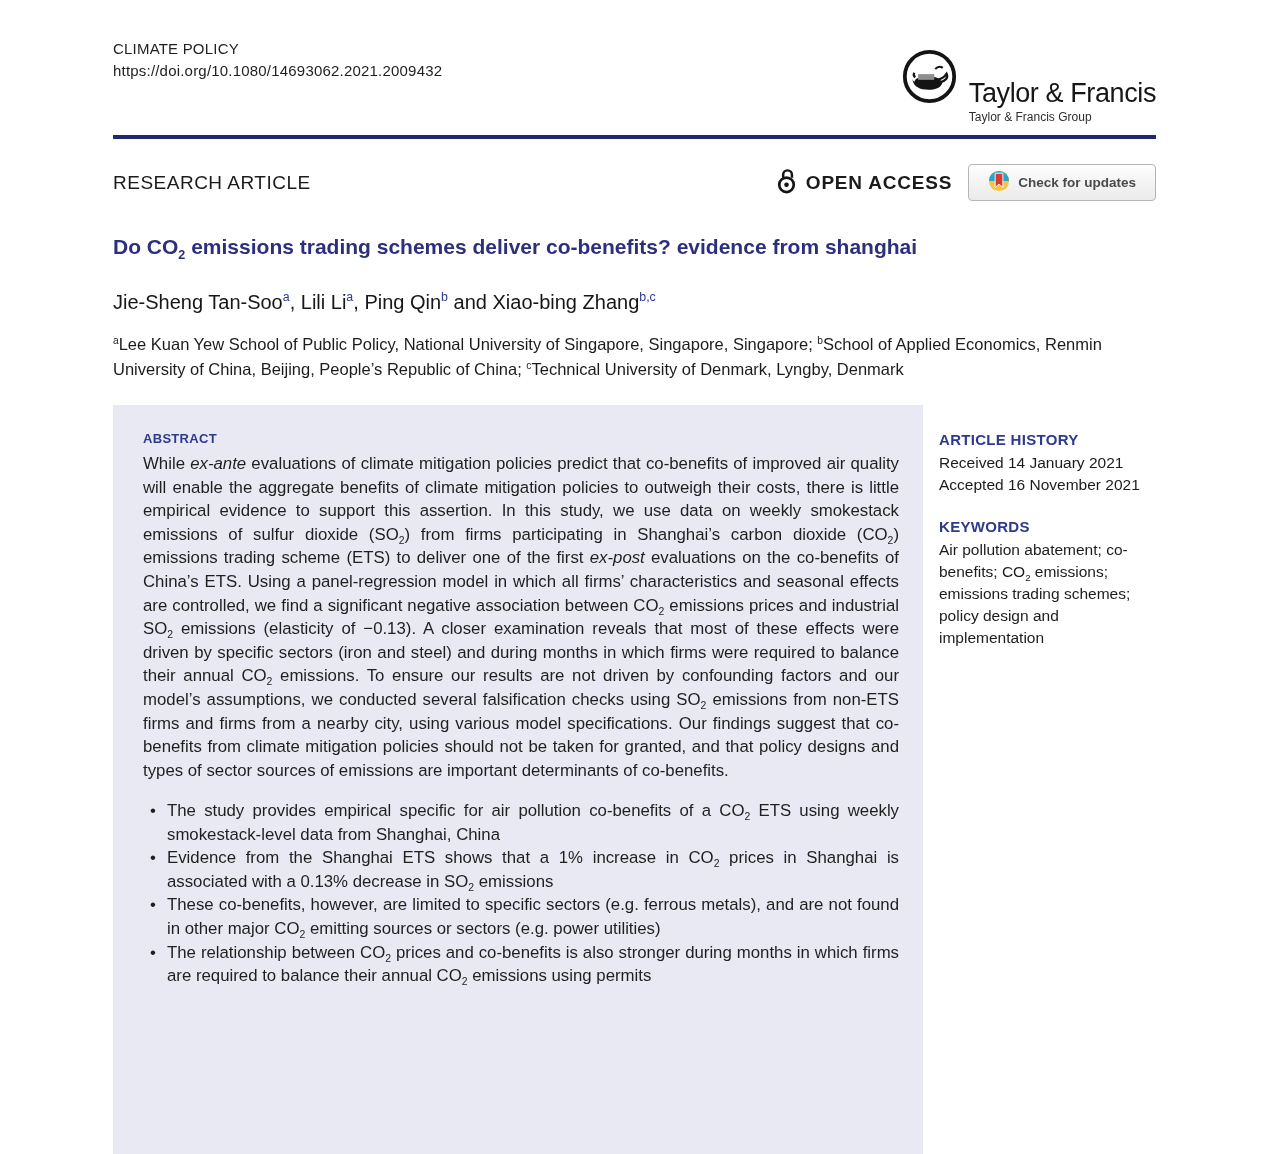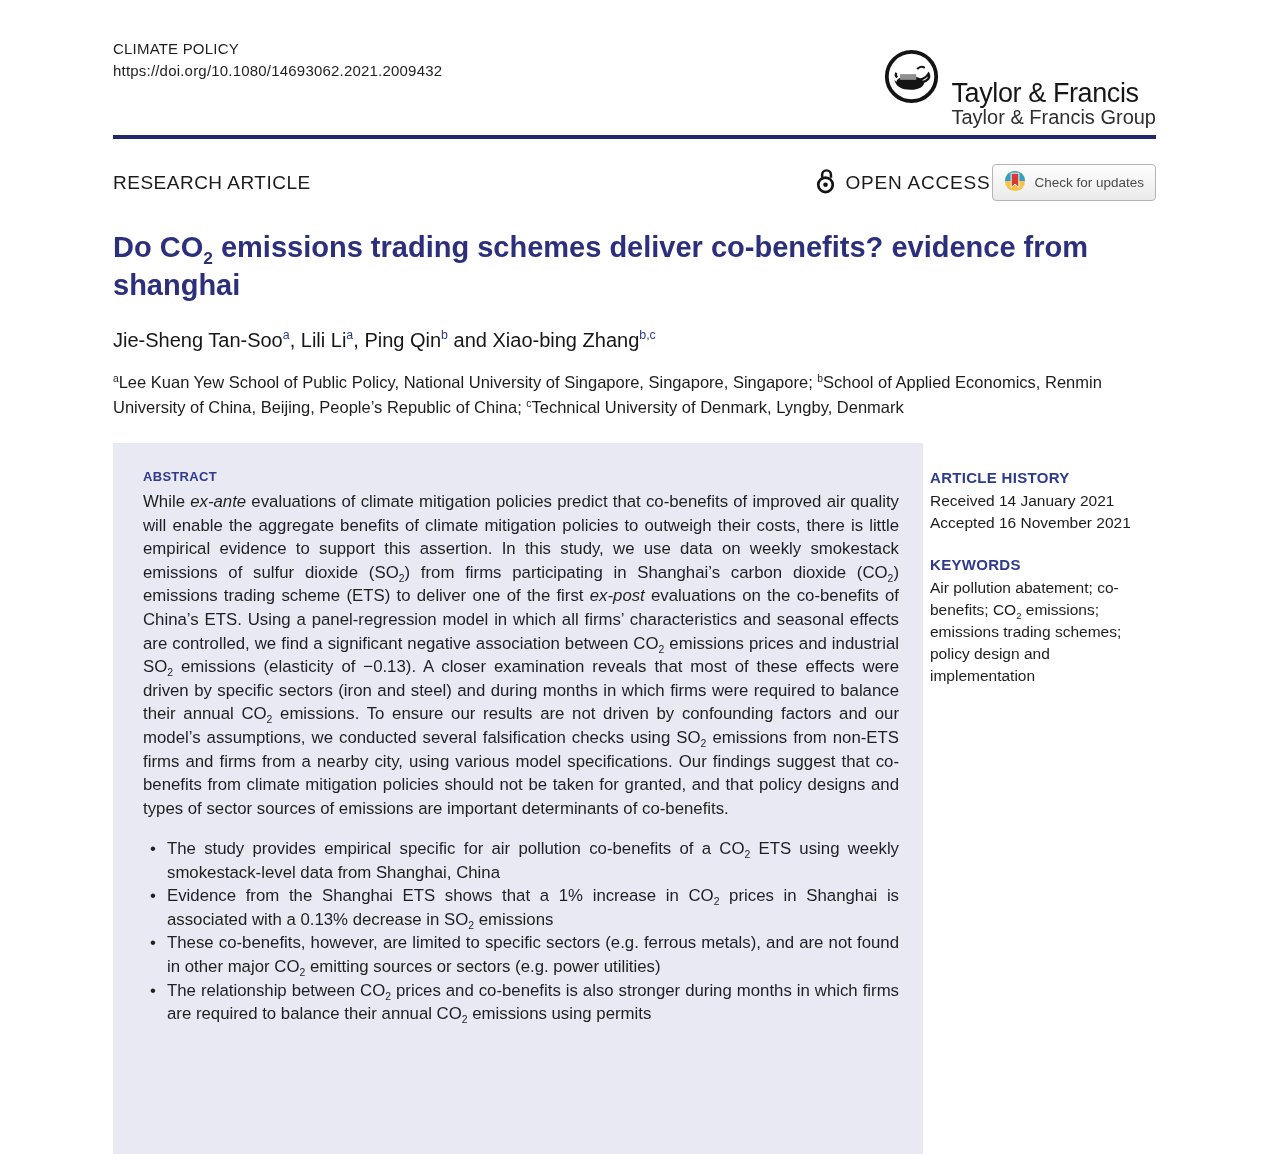--- a/index.html
+++ b/index.html
@@ -23,53 +23,53 @@
   sup,sub{line-height:0;font-size:62%;}
   .accent{color:var(--heading-blue,#2e3a8c);}
 
   
   .masthead{display:flex;justify-content:space-between;align-items:flex-start;}
   .mast-left{font-size:15px;line-height:22px;padding-top:8px;letter-spacing:.2px;}
   .doi{color:#1f1f1f;text-decoration:none;margin-top:25px;}
   .logo{display:flex;align-items:center;gap:11px;}
   .logo-text{display:flex;flex-direction:column;}
   .logo-name{font-size:27px;color:#161616;letter-spacing:-.4px;line-height:30px;margin-top:48px;}
-  .logo-group{font-size:20px;color:#2e2e2e;line-height:18px;text-align:center;}
+  .logo-group{font-size:12px;color:#2e2e2e;line-height:18px;}
 
   .rule{height:4px;background:var(--rule-navy,#24276f);margin-top:9px;}
 
   
   .type-row{display:flex;justify-content:space-between;align-items:center;margin-top:25px;}
   .article-type{font-size:19px;letter-spacing:.5px;color:#1b1b1b;}
-  .right-badges{display:flex;gap:2px;}
+  .right-badges{display:flex;gap:16px;font-weight:bold;}
   .oa{display:flex;align-items:center;gap:9px;font-size:19px;letter-spacing:.8px;color:#1b1b1b;}
   .check-btn{display:inline-flex;align-items:center;gap:8px;border:1px solid #b5b5b5;
     border-radius:4px;background:linear-gradient(#fefefe,#eaeaea);
-    padding:5px 11px;font-size:13.5px;color:#4a4a4a;cursor:pointer;}
+    padding:5px 19px;font-size:13.5px;color:#4a4a4a;cursor:pointer;}
 
   
-  .title{font-size:29px;line-height:38px;font-weight:bold;color:var(--navy-title,#2c2f7c);
+  .title{font-size:21px;line-height:38px;font-weight:bold;color:var(--navy-title,#2c2f7c);
     margin:27px 0 10px;max-width:1050px;}
   .title sub{font-size:60%;}
   .authors{margin-top:25px;font-size:20px;color:#161616;}
   .affil{margin-top:18px;font-size:16.5px;line-height:25px;color:#1c1c1c;max-width:1045px;}
 
   
   .main{display:flex;margin-top:23px;align-items:flex-start;}
   .box{width:810px;min-height:754px;background:var(--box-bg,#e9e9f4);
     padding:26px 24px 34px 30px;}
   .box-h{font-size:13px;font-weight:bold;letter-spacing:.3px;color:var(--heading-blue,#2e3a8c);}
   .abstract-p{margin-top:6px;font-size:16.8px;line-height:23.6px;text-align:justify;}
   .insights-h{margin-top:24px;font-size:17px;font-weight:bold;color:#101010;}
   .bullets{margin-top:3px;}
   .bullet{display:flex;}
   .dot{flex:0 0 24px;padding-left:7px;font-size:16.8px;line-height:23.6px;}
   .btext{flex:1;font-size:16.8px;line-height:23.6px;text-align:justify;}
 
-  .sidebar{margin-left:7px;width:217px;padding-top:26px;}
+  .sidebar{margin-left:16px;width:217px;padding-top:26px;}
   .side-h{font-size:15px;font-weight:bold;letter-spacing:.3px;color:var(--heading-blue,#2e3a8c);}
   .side-p{font-size:15.5px;line-height:22px;margin-top:4px;color:#1c1c1c;}
   .side-gap{margin-top:22px;}
 </style>
 </head>
 <body>
 
 <div class="page">
 
   <div class="masthead">

